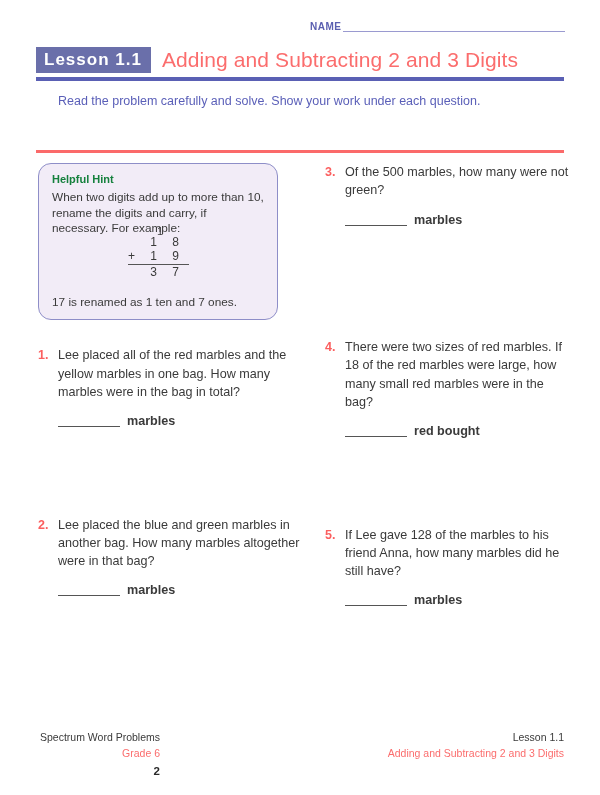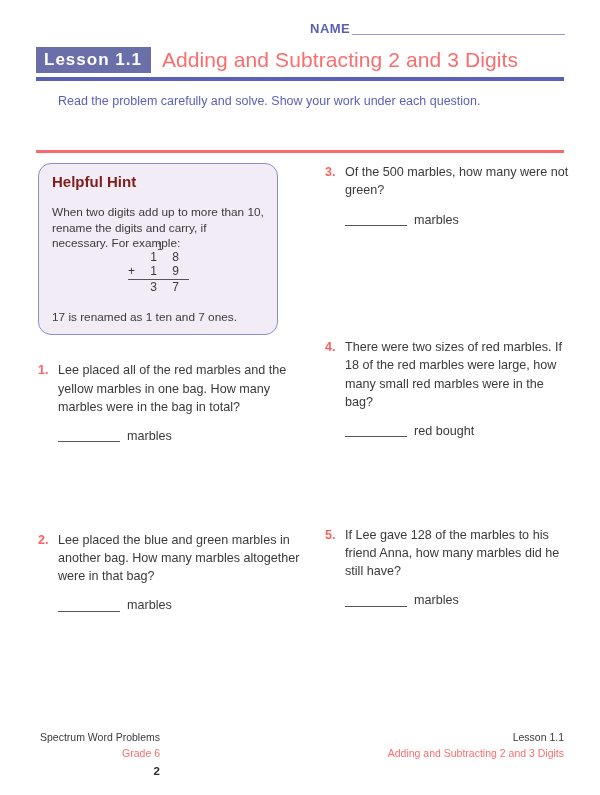--- a/index.html
+++ b/index.html
@@ -22,21 +22,21 @@
   
   .name-row {
     position: absolute;
     left: 310px;
     top: 22px;
     width: 255px;
     display: flex;
     align-items: flex-end;
   }
   .name-label {
-    font-size: 13px;
+    font-size: 10px;
     font-weight: bold;
     color: #5a5fb0;
     letter-spacing: 0.5px;
     line-height: 1;
     padding-bottom: 1px;
   }
   .name-rule {
     flex: 1;
     height: 0;
     border-bottom: 1.5px solid #9a9ad0;
@@ -124,24 +124,24 @@
   
   .hint-box {
     width: 240px;
     border: 1.5px solid #8e8ec8;
     border-radius: 13px;
     background: #f2ecf7;
     padding: 9px 12px 10px 13px;
     box-sizing: border-box;
   }
   .hint-title {
-    color: #7f1d1d;
-    font-weight: bold;
-    font-size: 15px;
-    margin-bottom: 15px;
+    color: #15803d;
+    font-weight: bold;
+    font-size: 11px;
+    margin-bottom: 5px;
   }
   .hint-body {
     color: #3a3a3a;
     font-size: 11.8px;
     line-height: 1.33;
   }
   .math-wrap {
     display: flex;
     justify-content: center;
     margin-top: -12px;
@@ -199,22 +199,23 @@
     padding-top: 0px;
   }
   .q-text {
     color: #3a3a3a;
     font-size: 12.6px;
     line-height: 1.45;
     flex: 1;
   }
   .answer-row {
     display: flex;
-    align-items: center;
+    align-items: flex-start;
     margin-left: 20px;
+    font-weight: bold;
   }
   .blank {
     width: 62px;
     border-bottom: 1.3px solid #555;
     height: 11px;
   }
   .answer-unit {
     color: #3a3a3a;
     font-size: 12.6px;
     margin-left: 7px;

